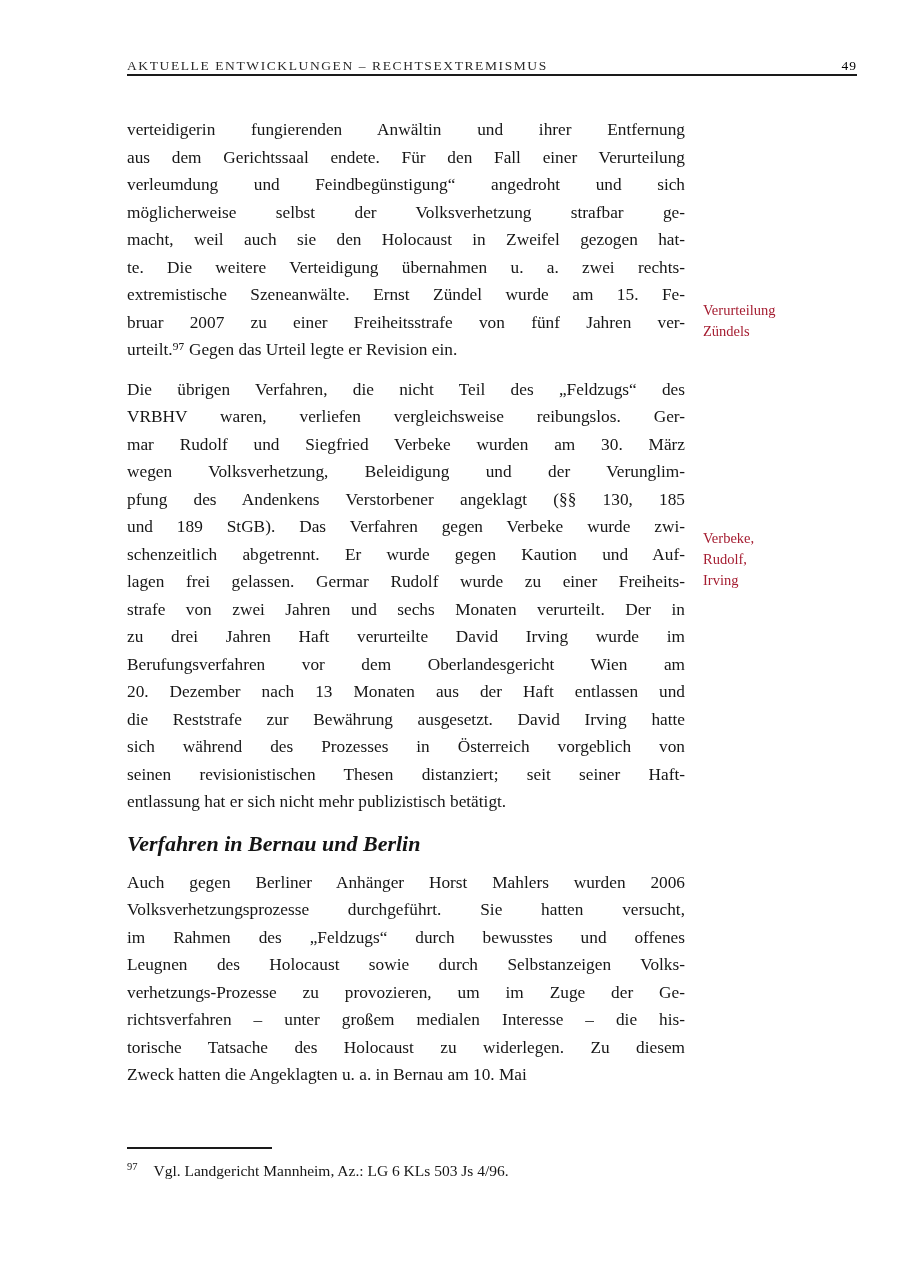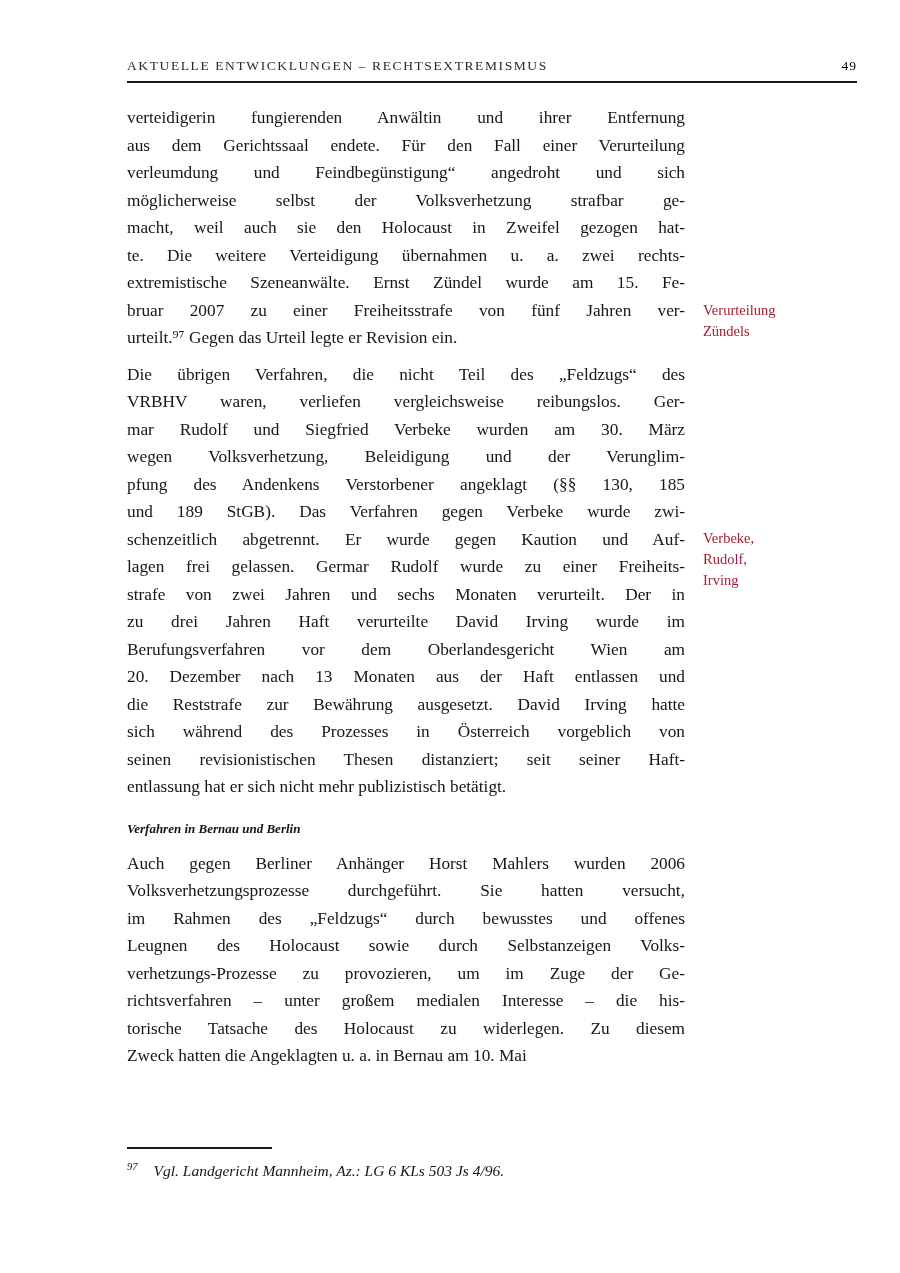--- a/index.html
+++ b/index.html
@@ -18,54 +18,54 @@
   }
   .header {
     position: absolute;
     left: 127px;
     right: 43px;
     top: 58px;
     display: flex;
     justify-content: space-between;
     align-items: flex-end;
     border-bottom: 2px solid #1a1a1a;
-    padding-bottom: 7px;
+    padding-bottom: 0;
   }
   .header-title {
     font-size: 13.5px;
     letter-spacing: 1.6px;
     color: #2a2a2a;
   }
   .page-number {
     font-size: 13.5px;
     color: #000000;
     letter-spacing: 1px;
   }
   .main {
     position: absolute;
     left: 127px;
     top: 104px;
     width: 558px;
     font-size: 17.3px;
     line-height: 27.5px;
   }
   .para {
-    margin: 0 0 9px 0;
+    margin: 12px 0 9px 0;
   }
   .tline {
     text-align: justify;
     text-align-last: justify;
     white-space: normal;
   }
   .tline-last {
     text-align-last: left;
   }
   .section-heading {
     margin: 14px 0 8px 0;
-    font-size: 13px;
+    font-size: 22px;
     line-height: 27px;
     font-weight: bold;
     font-style: italic;
     color: #141414;
   }
   .margin-note {
     position: absolute;
     left: 703px;
     width: 160px;
     font-size: 14.5px;
@@ -85,21 +85,20 @@
     width: 145px;
     border-top: 2px solid #1a1a1a;
   }
   .footnote {
     position: absolute;
     left: 127px;
     top: 1160px;
     width: 620px;
     font-size: 15.5px;
     line-height: 22px;
-    font-style: italic;
   }
   .fn-marker {
     font-size: 10.5px;
     margin-right: 16px;
     vertical-align: super;
     line-height: 0;
   }
 </style>
 </head>
 <body>

